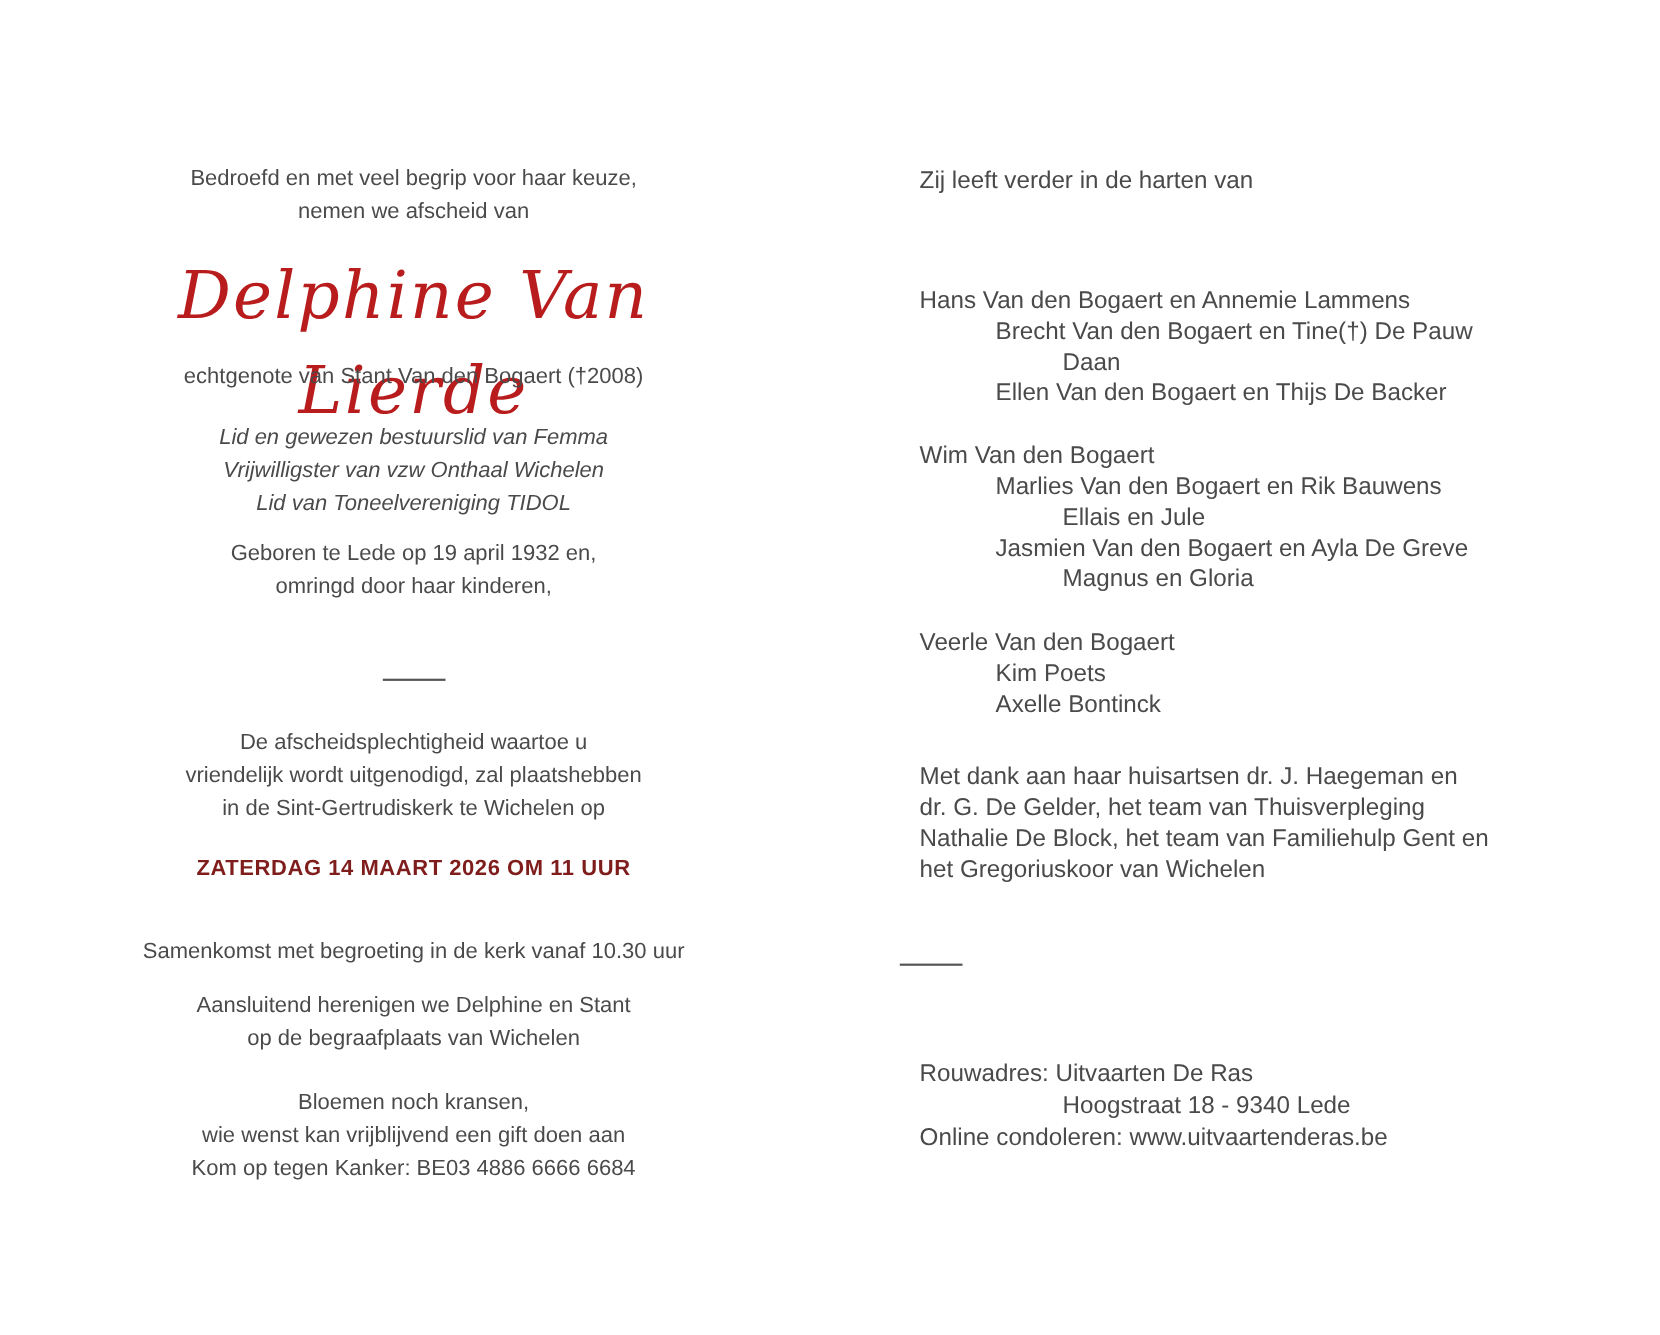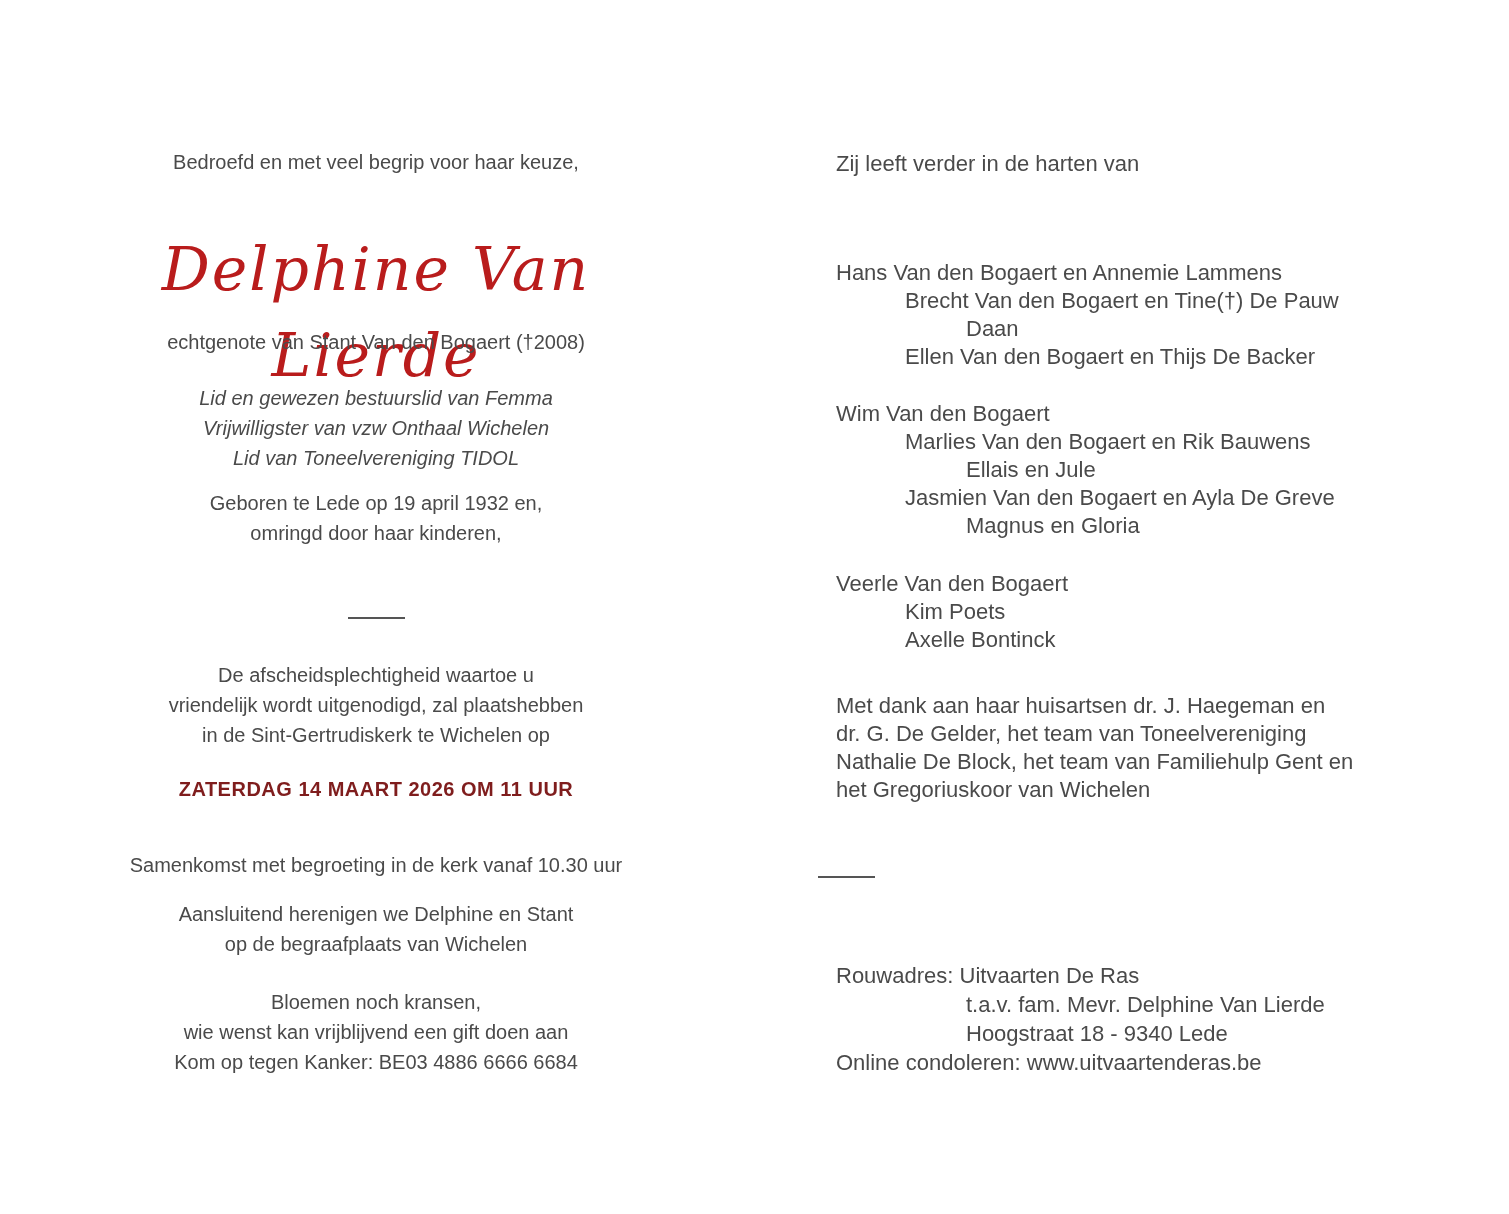--- a/index.html
+++ b/index.html
@@ -56,20 +56,21 @@
   .divider-centered { margin: 0 auto; }
   .contact-lines { line-height: 29px; }
 </style>
 </head>
 <body>
 
 <div class="card">
 
   <div class="block left-col" style="top:147px">
     <div class="line">Bedroefd en met veel begrip voor haar keuze,</div>
+    <div class="line">nemen we afscheid van</div>
   </div>
 
   <div class="block left-col name-script" style="top:226px">Delphine Van Lierde</div>
 
   <div class="block left-col" style="top:327px">echtgenote van Stant Van den Bogaert (†2008)</div>
 
   <div class="block left-col italic" style="top:383px">
     <div class="line">Lid en gewezen bestuurslid van Femma</div>
     <div class="line">Vrijwilligster van vzw Onthaal Wichelen</div>
     <div class="line">Lid van Toneelvereniging TIDOL</div>
@@ -123,29 +124,28 @@
   </div>
 
   <div class="block right-col" style="top:570px">
     <div class="line">Veerle Van den Bogaert</div>
     <div class="line ind1">Kim Poets</div>
     <div class="line ind1">Axelle Bontinck</div>
   </div>
 
   <div class="block right-col" style="top:692px">
     <div class="line">Met dank aan haar huisartsen dr. J. Haegeman en</div>
-    <div class="line">dr. G. De Gelder, het team van Toneelvereniging</div>
+    <div class="line">dr. G. De Gelder, het team van Thuisverpleging</div>
     <div class="line">Nathalie De Block, het team van Familiehulp Gent en</div>
     <div class="line">het Gregoriuskoor van Wichelen</div>
   </div>
 
   <div class="block" style="top:876px; left:818px;">
     <div class="divider"></div>
   </div>
 
   <div class="block right-col contact-lines" style="top:961px">
     <div class="line">Rouwadres: Uitvaarten De Ras</div>
-    <div class="line ind2">t.a.v. fam. Mevr. Delphine Van Lierde</div>
     <div class="line ind2">Hoogstraat 18 - 9340 Lede</div>
     <div class="line">Online condoleren: www.uitvaartenderas.be</div>
   </div>
 
 </div>
 
 </body></html>

